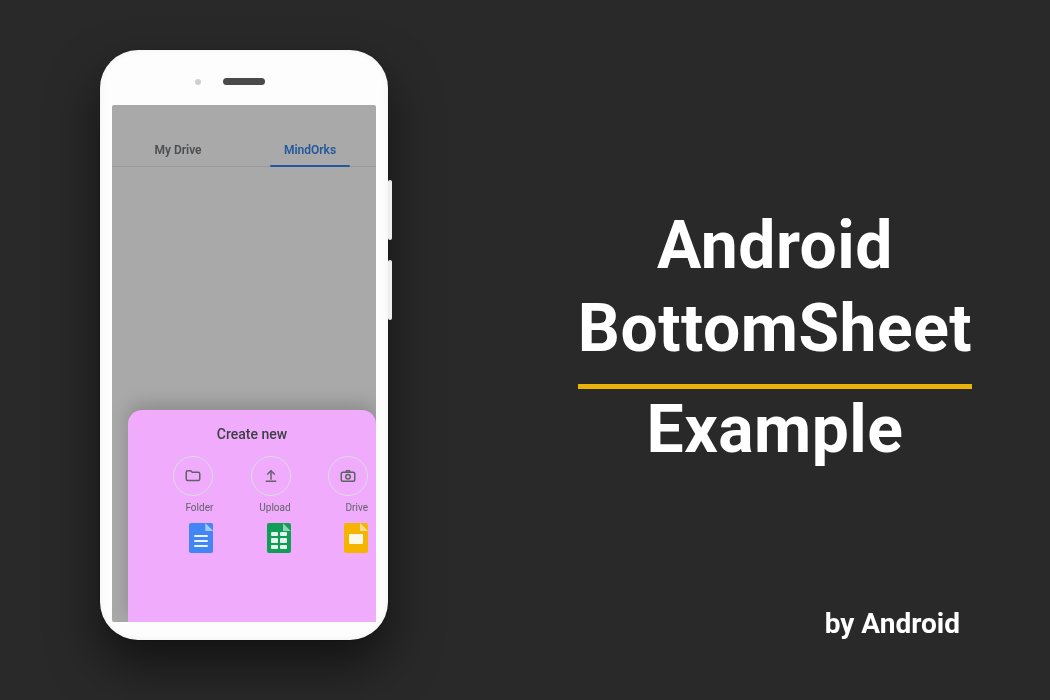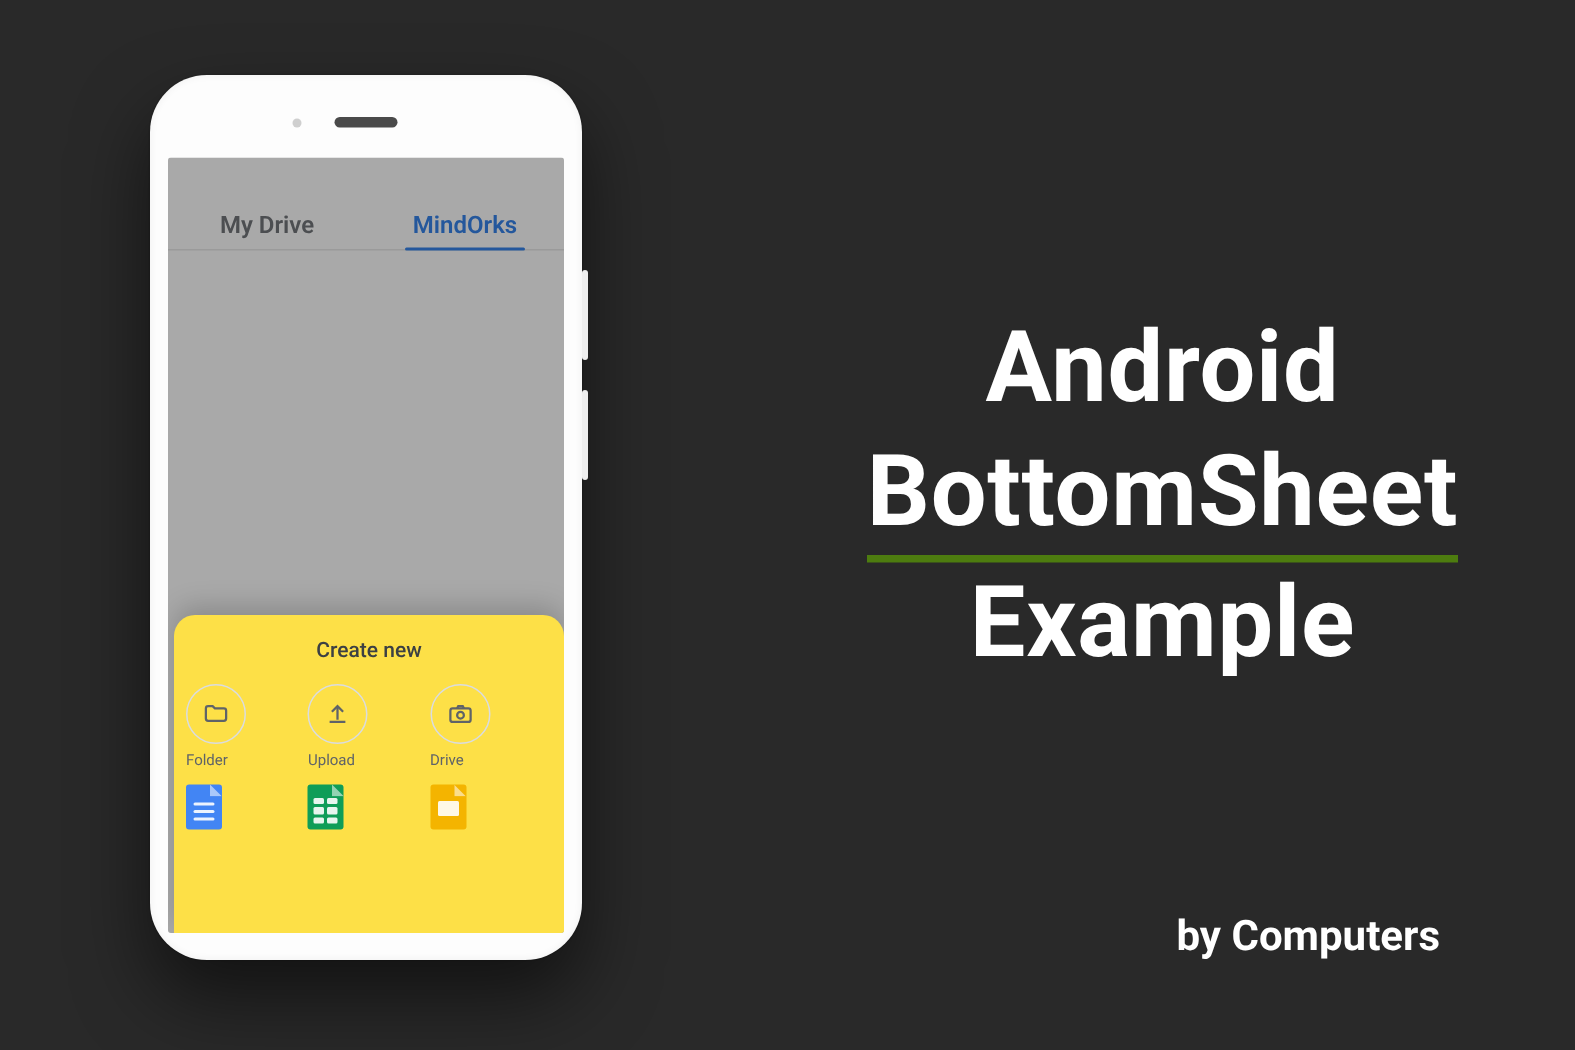--- a/index.html
+++ b/index.html
@@ -20,22 +20,22 @@
     text-align: center;
   }
   .title-line {
     font-size: 66px;
     font-weight: 700;
     line-height: 1.25;
     letter-spacing: 0.5px;
   }
   .title-underline {
     display: inline-block;
-    border-bottom: 5px solid #4d7c0f;
-    padding-bottom: 0;
+    border-bottom: 5px solid #eab308;
+    padding-bottom: 14px;
   }
   .byline {
     position: absolute;
     right: 90px;
     bottom: 60px;
     color: #ffffff;
     font-size: 28px;
     font-weight: 700;
   }
 
@@ -114,21 +114,21 @@
     left: 0; right: 0;
     height: 34px;
     display: flex;
     border-bottom: 1px solid rgba(0,0,0,0.1);
   }
   .tab {
     flex: 1;
     display: flex;
     align-items: center;
     justify-content: center;
-    font-size: 16px;
+    font-size: 12px;
     font-weight: 600;
     color: #5f6368;
     position: relative;
   }
   .tab.active { color: #1a73e8; }
   .tab.active::after {
     content: "";
     position: absolute;
     bottom: -1px;
     left: 20%;
@@ -173,44 +173,44 @@
   .check-badge svg { width: 14px; height: 14px; stroke: #fff; stroke-width: 3; fill: none; }
   .empty-caption {
     margin-top: 32px;
     font-size: 12px;
     color: #3c4043;
   }
 
   
   .bottom-sheet {
     position: absolute;
-    left: 4px; right: 0; bottom: 0;
+    left: 16px; right: 0; bottom: 0;
     height: 212px;
-    background: #fde047;
+    background: #f0abfc;
     border-top-left-radius: 14px;
     border-top-right-radius: 14px;
     box-shadow: 0 -6px 18px rgba(0,0,0,0.18);
     padding: 16px 8px 0;
   }
   .sheet-title {
     text-align: center;
     font-size: 14px;
     color: #3c4043;
     font-weight: 500;
     margin-bottom: 14px;
   }
   .sheet-grid {
     display: grid;
     grid-template-columns: repeat(3, 1fr);
     row-gap: 10px;
   }
   .sheet-item {
     display: flex;
     flex-direction: column;
-    align-items: flex-start;
+    align-items: flex-end;
     gap: 6px;
   }
   .item-circle {
     width: 40px; height: 40px;
     border: 1px solid #dadce0;
     border-radius: 50%;
     display: flex; align-items: center; justify-content: center;
   }
   .item-circle svg { width: 18px; height: 18px; }
   .item-label {
@@ -253,21 +253,21 @@
 <body>
 
 <div class="title-block">
   <div class="title-line">Android</div>
   <div class="title-line">
     <span class="title-underline">BottomSheet</span>
   </div>
   <div class="title-line">Example</div>
 </div>
 
-<div class="byline">by Computers</div>
+<div class="byline">by Android</div>
 
 <div class="phone">
   <div class="speaker"></div>
   <div class="camera-dot"></div>
 
   <div class="screen">
 
     <div class="drive-bg">
 
       <div class="tabs">

